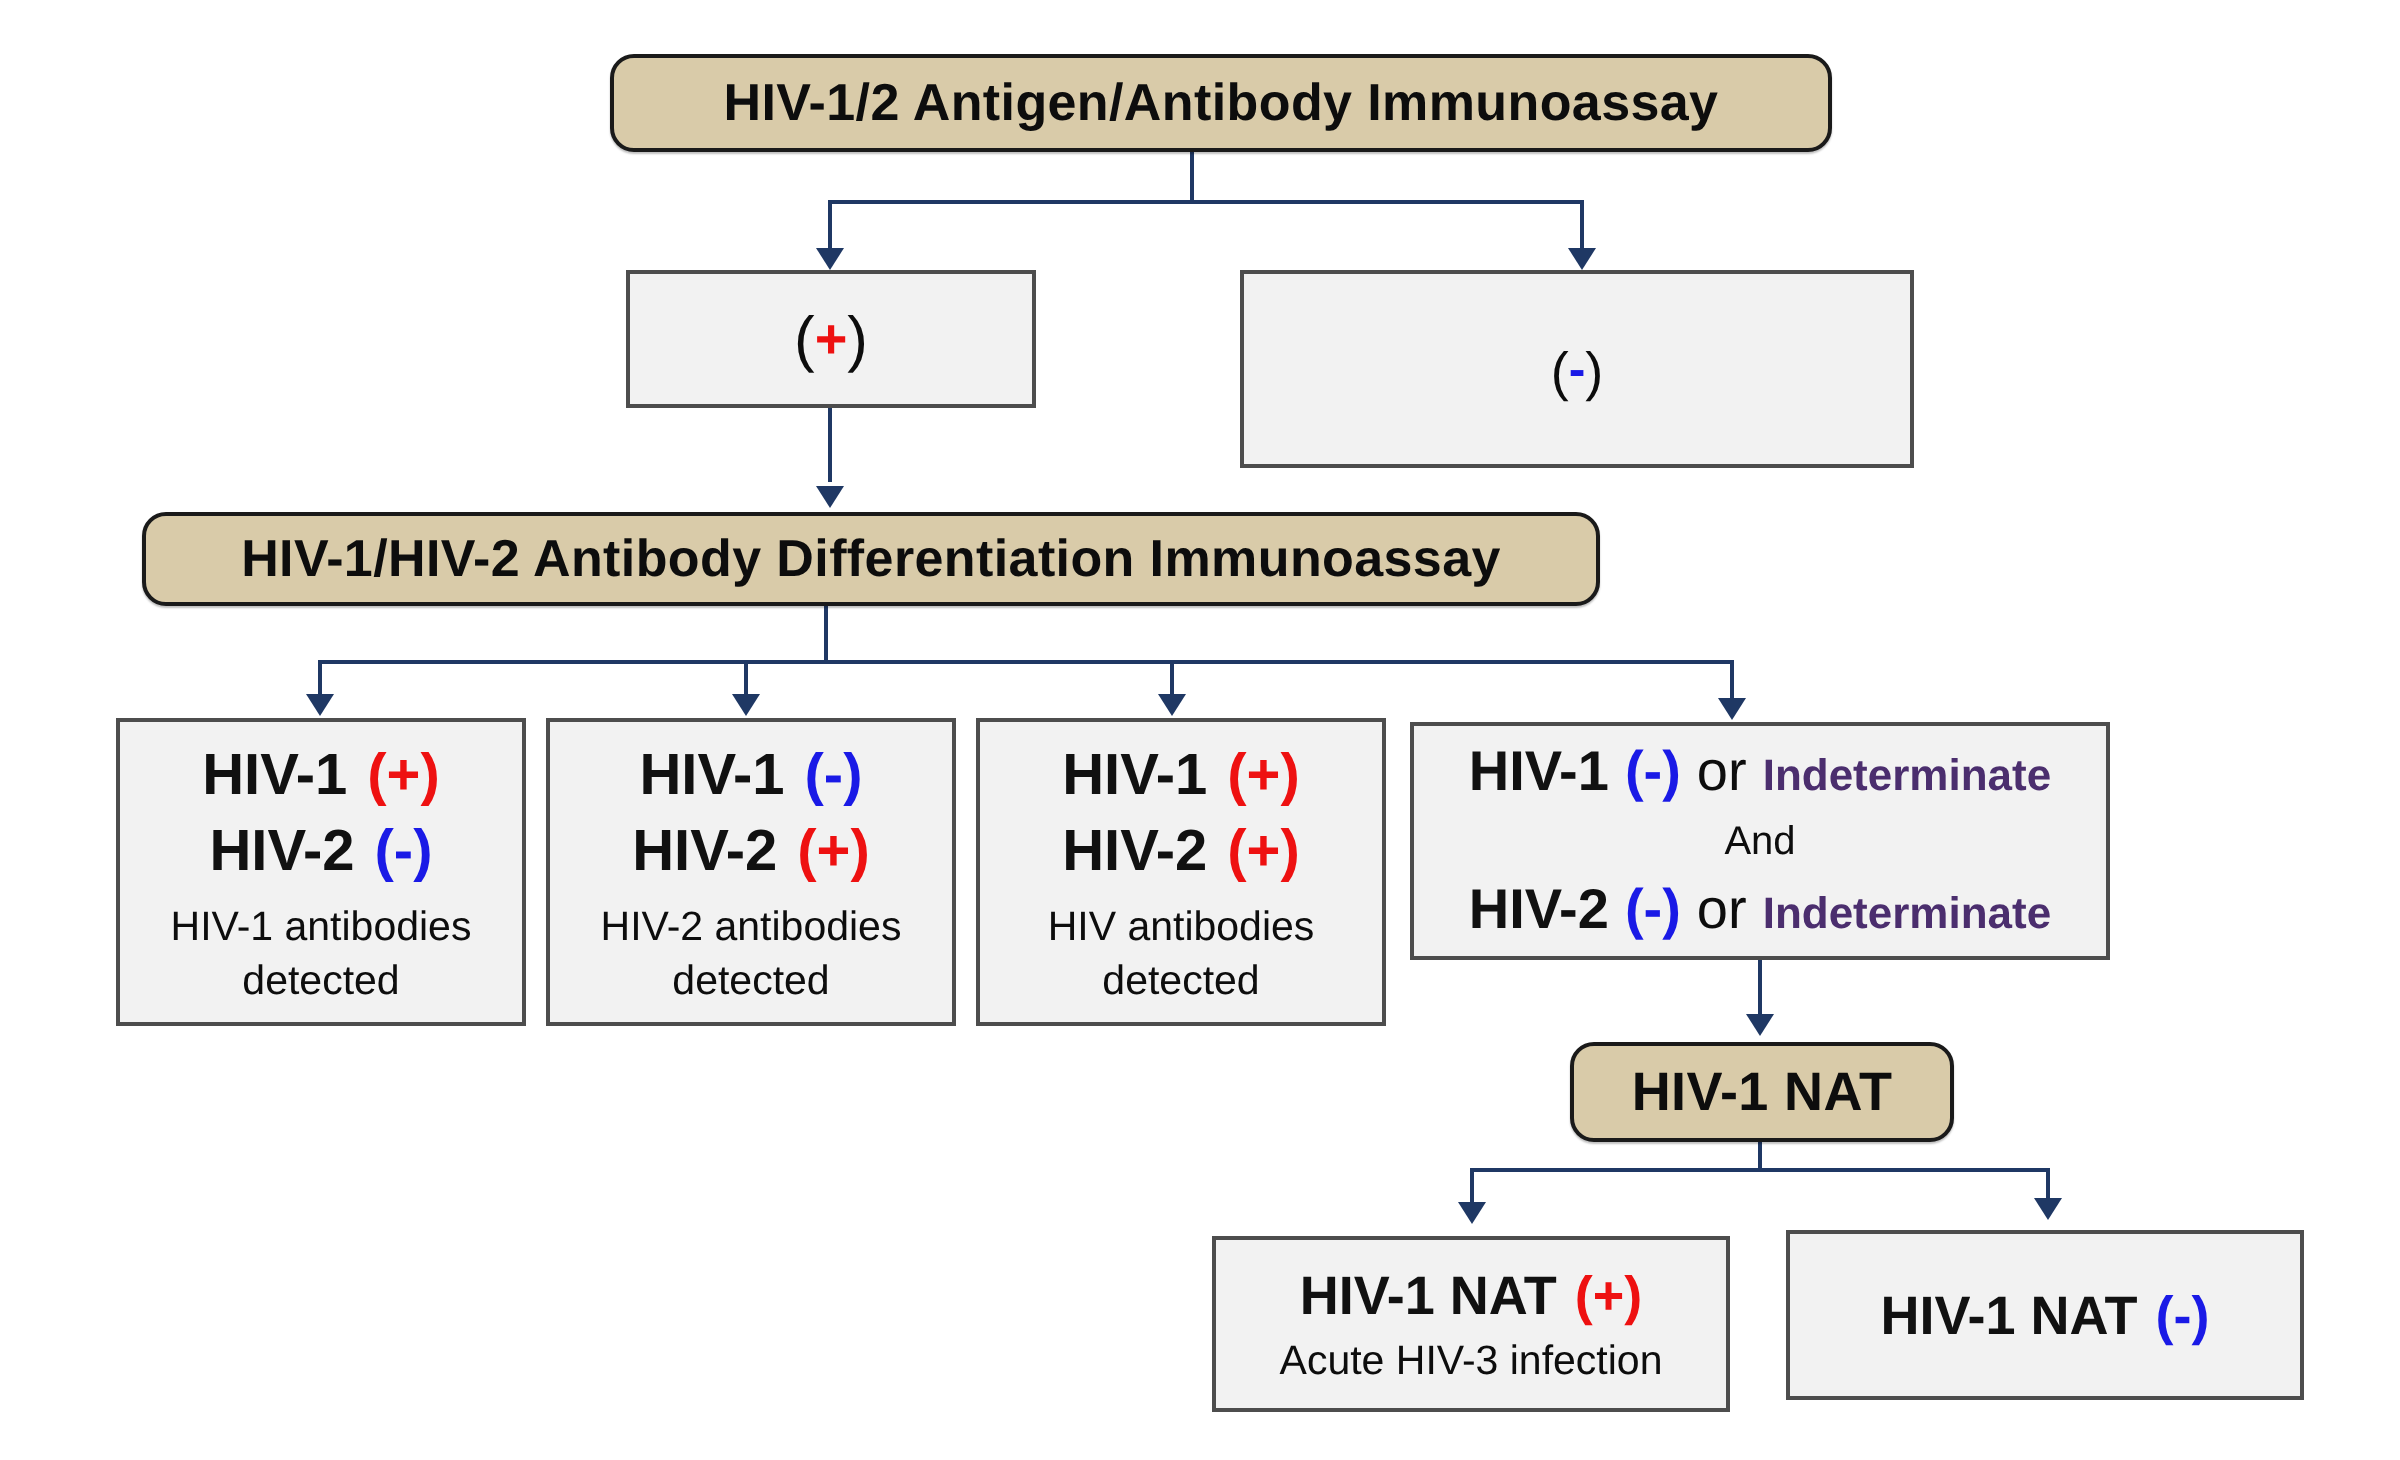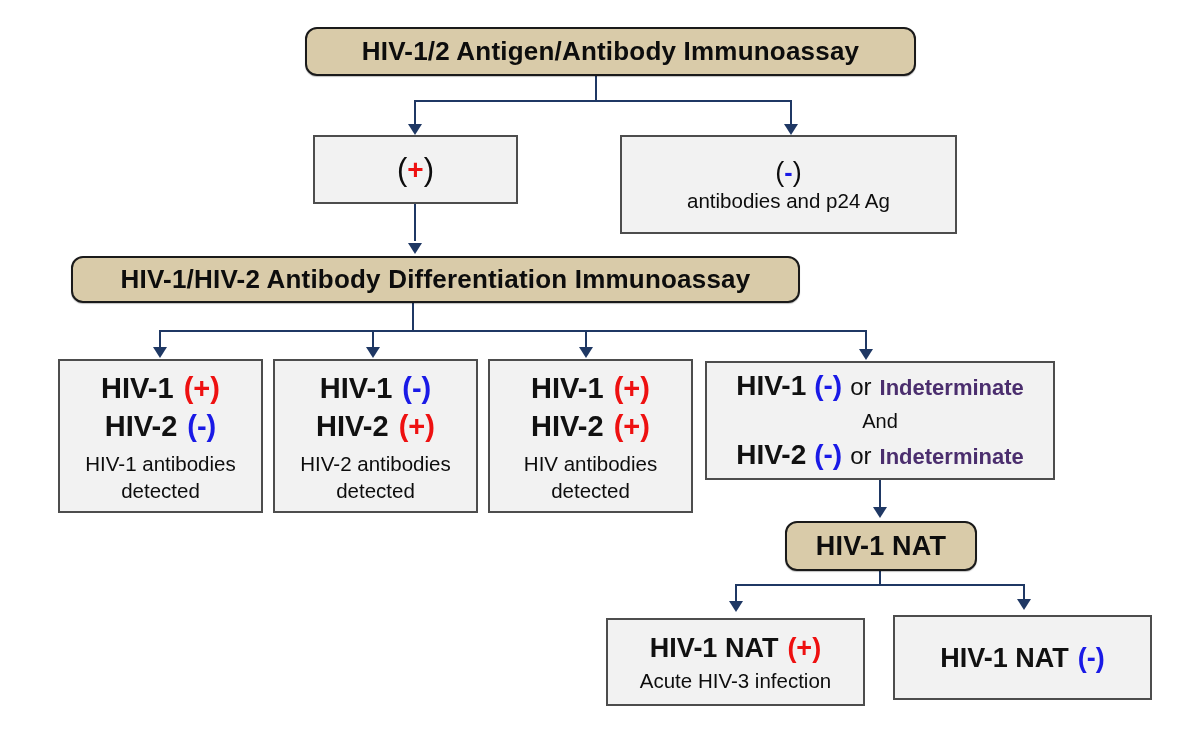--- a/index.html
+++ b/index.html
@@ -18,21 +18,21 @@
   .blue{color:#1a1ae6;}
   .purple{color:#4b2e6e;}
   .signline{display:flex;align-items:center;justify-content:center;}
   .paren{font-size:31px;font-weight:400;color:#0d0d0d;}
   .bigsign{font-size:28px;font-weight:bold;line-height:1;}
   .resline{display:flex;align-items:baseline;column-gap:10px;font-weight:bold;font-size:29px;line-height:38px;white-space:nowrap;}
   .body{font-size:20.5px;line-height:27px;font-weight:400;color:#0d0d0d;margin-top:5px;}
   .indrow{display:flex;align-items:baseline;column-gap:8px;white-space:nowrap;line-height:37px;}
   .indrow .lbl{font-weight:bold;font-size:28px;}
   .indrow .sg{font-weight:bold;font-size:28px;}
-  .indrow .or{font-weight:400;font-size:24px;color:#0d0d0d;}
+  .indrow .or{font-weight:400;font-size:28px;color:#0d0d0d;}
   .indrow .ind{font-weight:bold;font-size:22px;}
   .androw{font-size:20px;font-weight:400;line-height:30px;color:#0d0d0d;}
   .btitle{display:flex;align-items:baseline;column-gap:9px;font-weight:bold;font-size:27px;line-height:34px;white-space:nowrap;}
 </style>
 </head>
 <body>
 
 <div class="canvas">
 
   <div class="vline" style="left:595px;top:76px;height:26px"></div>
@@ -77,21 +77,20 @@
       <span class="paren">)</span>
     </div>
   </div>
 
   <div class="node gray" style="left:620px;top:135px;width:337px;height:99px;padding-top:2px">
     <div class="signline" style="line-height:30px">
       <span class="paren" style="font-size:27px">(</span>
       <span class="bigsign blue" style="font-size:25px">-</span>
       <span class="paren" style="font-size:27px">)</span>
     </div>
-    <div class="body" style="margin-top:0">antibodies and p24 Ag</div>
   </div>
 
   <div class="node tan" style="left:71px;top:256px;width:729px;height:47px">
     <span class="title">HIV-1/HIV-2 Antibody Differentiation Immunoassay</span>
   </div>
 
   <div class="node gray" style="left:58px;top:359px;width:205px;height:154px">
     <div class="resline">
       <span>HIV-1</span>
       <span class="red">(+)</span>

